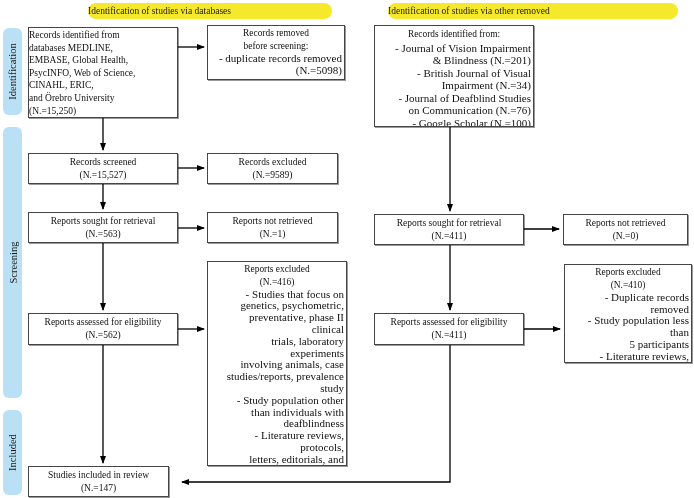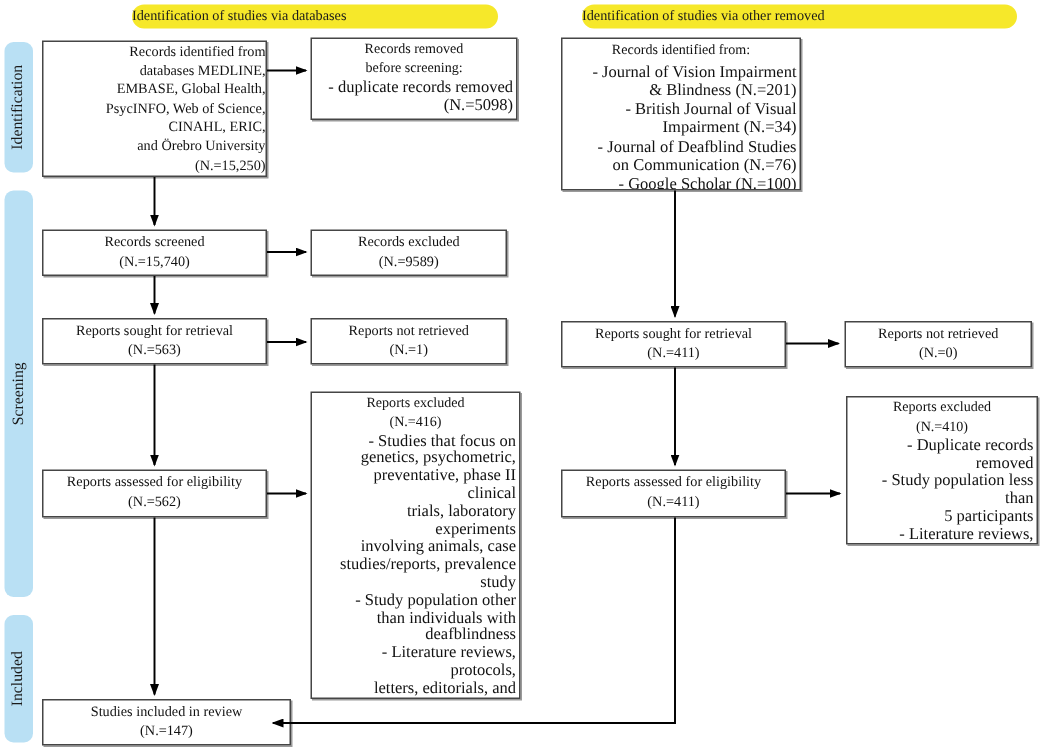--- a/index.html
+++ b/index.html
@@ -27,21 +27,21 @@
   .pill span{
     display:block;flex:none;transform:rotate(-90deg);white-space:nowrap;
     font-size:10.5px;color:#1a1a1a;
   }
   .box{
     position:absolute;background:#fff;border:1px solid var(--box-border);
     box-shadow:1px 1px 0 0 #9a9a9a;box-sizing:border-box;overflow:hidden;
   }
   .vcenter{display:flex;flex-direction:column;justify-content:center;}
   .t-center{text-align:center;white-space:pre-wrap;font-size:9.5px;line-height:13px;}
-  .t-lines{text-align:right;white-space:pre-wrap;font-size:9.5px;line-height:12.6px;padding-top:1px;}
+  .t-lines{text-align:left;white-space:pre-wrap;font-size:9.5px;line-height:12.6px;padding-top:1px;}
   .t-title{text-align:center;white-space:pre-wrap;font-size:9.4px;line-height:12.8px;padding-top:1px;}
   .t-items{text-align:right;white-space:pre-wrap;font-size:11px;line-height:11.9px;padding:0 2px 0 3px;}
   .svg-layer{position:absolute;left:0;top:0;pointer-events:none;}
 </style>
 </head>
 <body>
 
 <div class="canvas">
 
   <div class="hdr" style="left:88px;top:3px;width:244px;"><span>Identification of studies </span><span class="it">via</span><span> databases</span></div>
@@ -69,21 +69,21 @@
 
   <div class="box" style="left:207px;top:25px;width:138px;height:55px;">
     <div class="t-title">Records removed
 before screening:</div>
     <div class="t-items">- duplicate records removed
   (N.=5098)</div>
   </div>
 
   <div class="box vcenter" style="left:28px;top:153px;width:150px;height:31px;">
     <div class="t-center">Records screened
-(N.=15,740)</div>
+(N.=15,527)</div>
   </div>
 
   <div class="box vcenter" style="left:207px;top:153px;width:131px;height:31px;">
     <div class="t-center">Records excluded
 (N.=9589)</div>
   </div>
 
   <div class="box vcenter" style="left:28px;top:212px;width:150px;height:31px;">
     <div class="t-center">Reports sought for retrieval
 (N.=563)</div>
@@ -112,21 +112,21 @@
 - Study population other
   than individuals with
   deafblindness
 - Literature reviews, protocols,
   letters, editorials, and
   comments
 - Study population less than
   5 participants</div>
   </div>
 
-  <div class="box vcenter" style="left:28px;top:466px;width:166px;height:31px;">
+  <div class="box vcenter" style="left:28px;top:466px;width:141px;height:31px;">
     <div class="t-center">Studies included in review
 (N.=147)</div>
   </div>
 
   <div class="box" style="left:374px;top:25px;width:160px;height:102px;">
     <div class="t-title" style="line-height:13.5px;padding-top:2px;">Records identified from:</div>
     <div class="t-items" style="line-height:12.6px;">- Journal of Vision Impairment
   &amp; Blindness (N.=201)
 - British Journal of Visual
   Impairment (N.=34)

